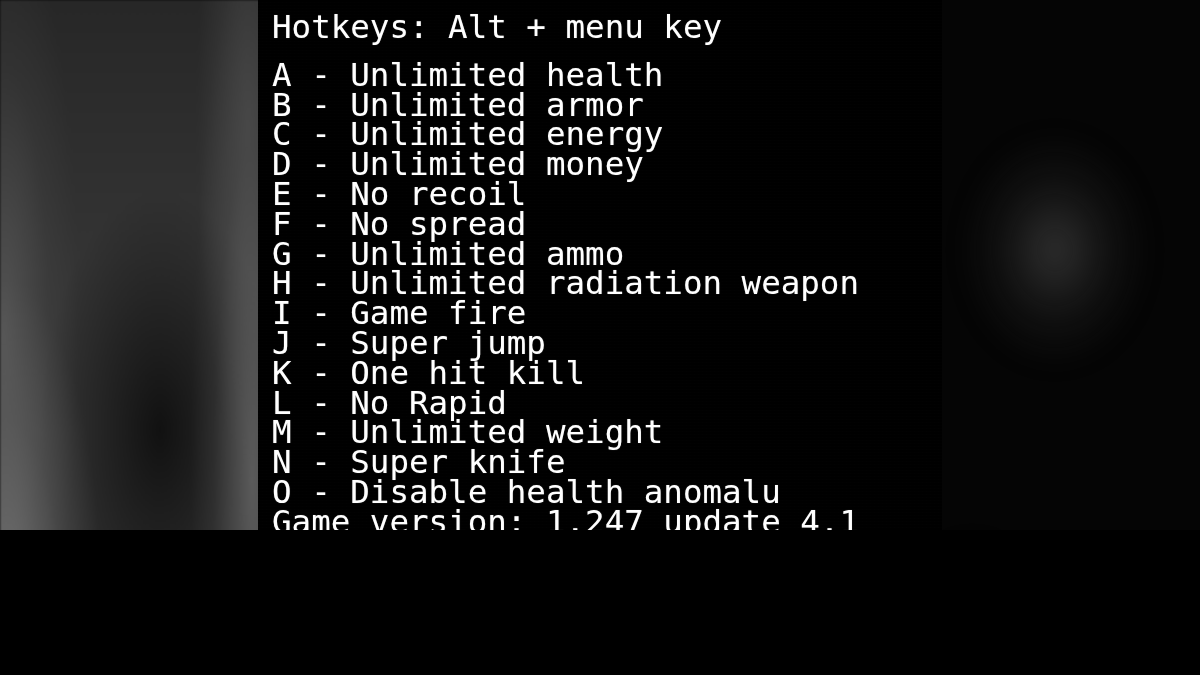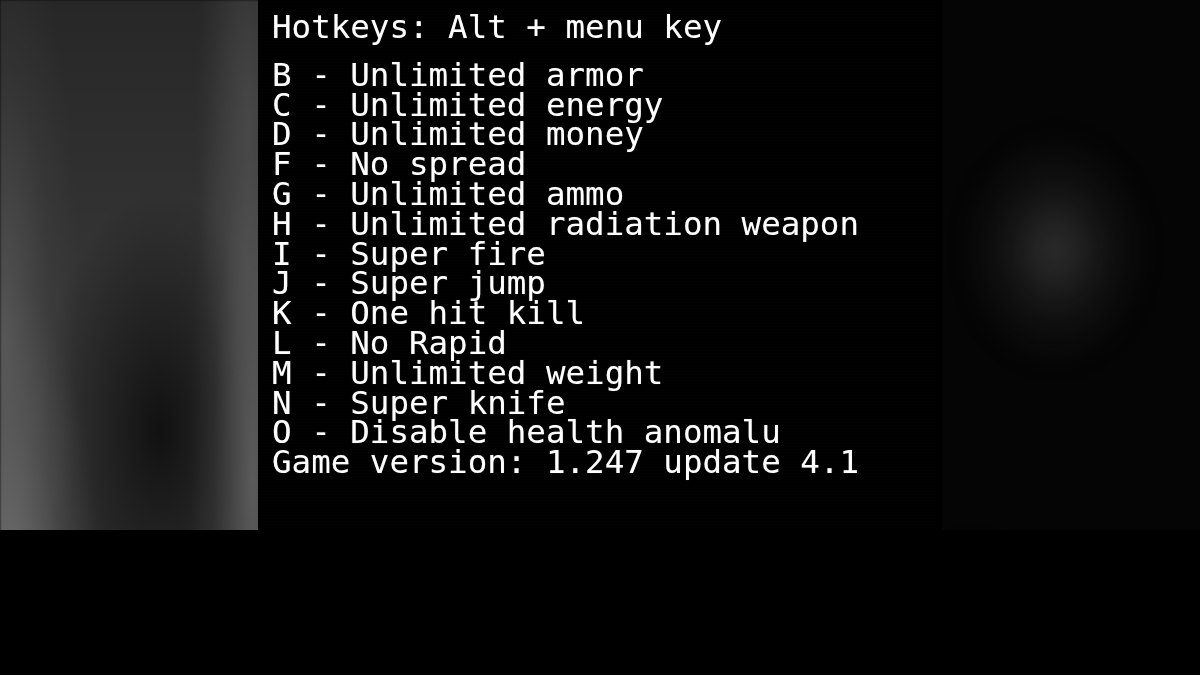--- a/index.html
+++ b/index.html
@@ -107,27 +107,29 @@
   <div class="bg-left"></div>
   <div class="bg-right-glow"></div>
   <div class="bg-right-glow2"></div>
 
   <div class="panel">
     <div class="panel-inner">
 
       <div class="line header">Hotkeys: Alt + menu key</div>
 
       <div class="hotkey-list">
+        <div class="line">A - Unlimited health</div>
         <div class="line">B - Unlimited armor</div>
         <div class="line">C - Unlimited energy</div>
         <div class="line">D - Unlimited money</div>
+        <div class="line">E - No recoil</div>
         <div class="line">F - No spread</div>
         <div class="line">G - Unlimited ammo</div>
         <div class="line">H - Unlimited radiation weapon</div>
-        <div class="line">I - Super fire</div>
+        <div class="line">I - Game fire</div>
         <div class="line">J - Super jump</div>
         <div class="line">K - One hit kill</div>
         <div class="line">L - No Rapid</div>
         <div class="line">M - Unlimited weight</div>
         <div class="line">N - Super knife</div>
         <div class="line">O - Disable health anomalu</div>
       </div>
 
       <div class="line footer">Game version: 1.247 update 4.1</div>
 

